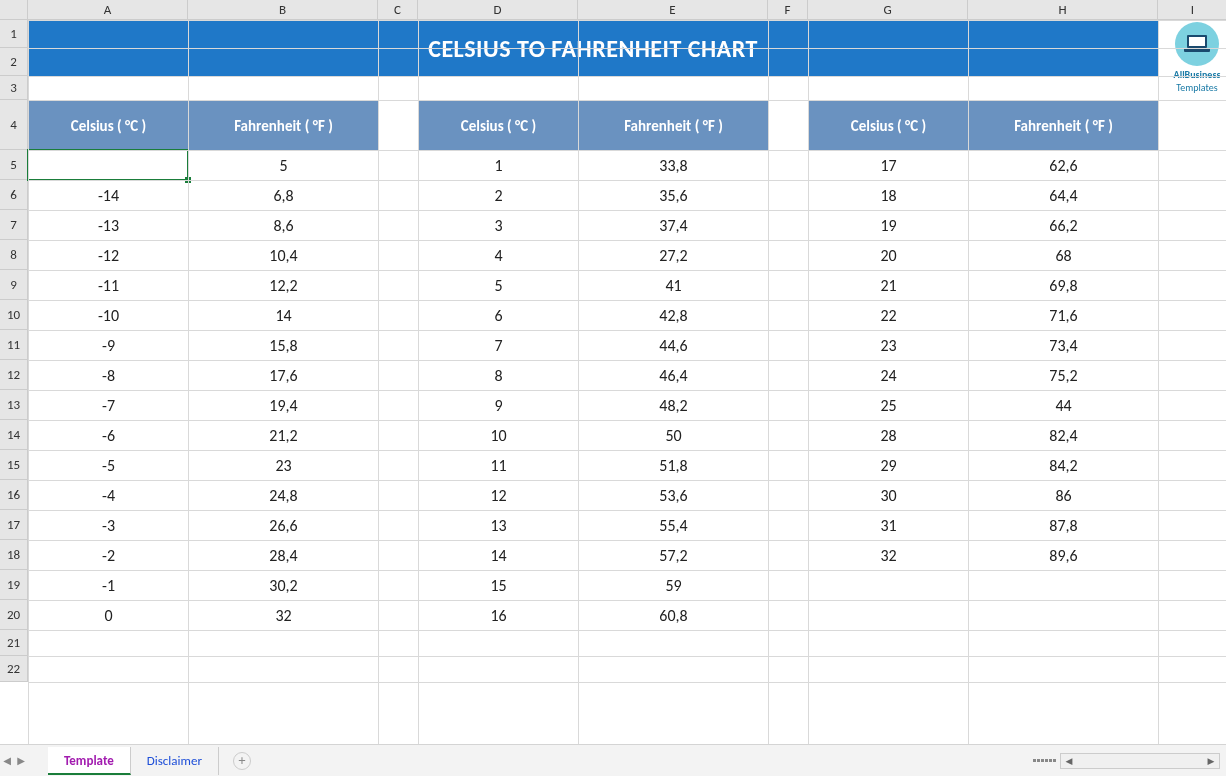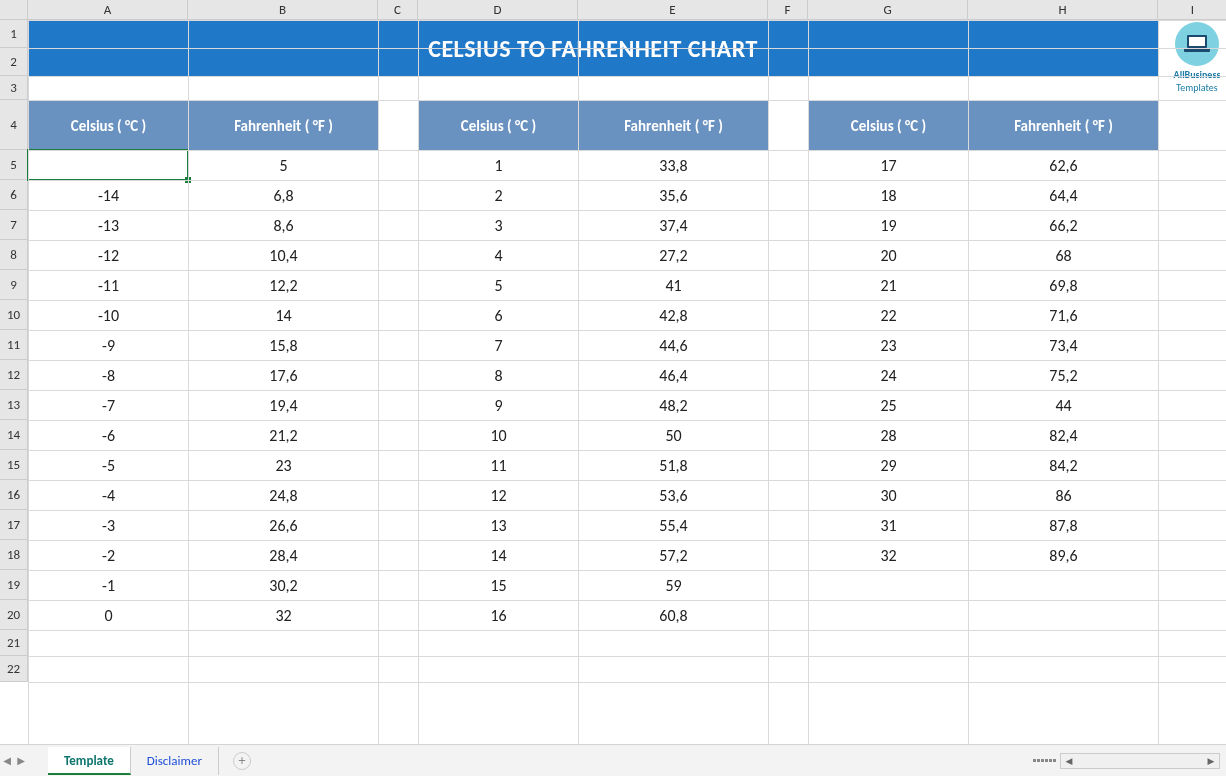--- a/index.html
+++ b/index.html
@@ -146,21 +146,21 @@
     padding: 0 16px;
     height: 28px;
     line-height: 28px;
     border-right: 1px solid #ccc;
     color: #1d4ed8;
     cursor: pointer;
   }
   .tab.active {
     background: #fff;
     border-bottom: 2px solid #1a7d3a;
-    color: #0f766e;
+    color: #a21caf;
     font-weight: bold;
   }
   .tab-add {
     width: 28px; height:28px;
     display:flex;align-items:center;justify-content:center;
     font-size:14px;color:#888;
     border:1px solid #ccc;border-radius:50%;
     width:18px;height:18px;margin-left:14px;
   }
   .tab-spacer{flex:1}

